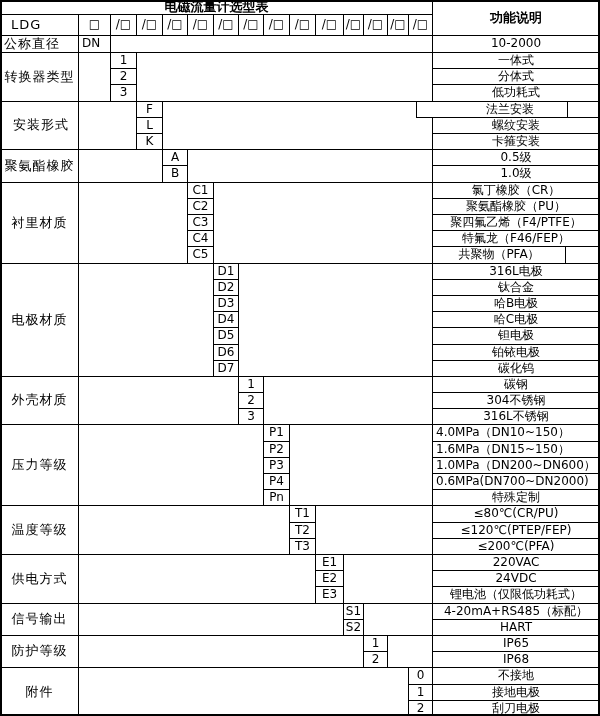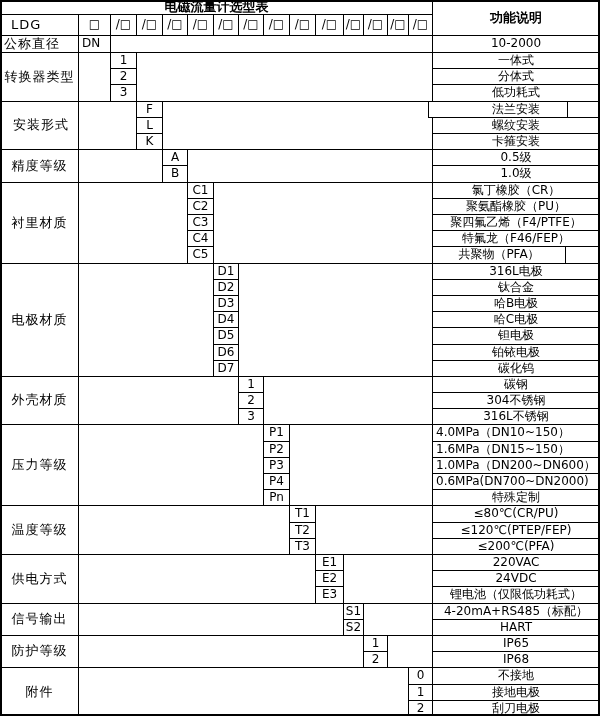--- a/index.html
+++ b/index.html
@@ -78,26 +78,26 @@
     <div class="cell" style="left: 110px; top: 52px; width: 27px; height: 17px;">1</div>
     <div class="cell" style="left: 432px; top: 52px; width: 168px; height: 17px;">一体式</div>
     <div class="cell" style="left: 110px; top: 68px; width: 27px; height: 17px;">2</div>
     <div class="cell" style="left: 432px; top: 68px; width: 168px; height: 17px;">分体式</div>
     <div class="cell" style="left: 110px; top: 84px; width: 27px; height: 18px;">3</div>
     <div class="cell" style="left: 432px; top: 84px; width: 168px; height: 18px;">低功耗式</div>
     <div class="cell lbl" style="left: 0px; top: 101px; width: 82px; height: 49px;">安装形式</div>
     <div class="cell" style="left: 78px; top: 101px; width: 59px; height: 49px;"></div>
     <div class="cell" style="left: 162px; top: 101px; width: 271px; height: 49px;"></div>
     <div class="cell" style="left: 136px; top: 101px; width: 27px; height: 17px;">F</div>
-    <div class="cell" style="left: 428px; top: 101px; width: 140px; height: 17px; padding-left: 36px;">法兰安装</div>
+    <div class="cell" style="left: 416px; top: 101px; width: 152px; height: 17px; padding-left: 36px;">法兰安装</div>
     <div class="cell" style="left: 136px; top: 117px; width: 27px; height: 17px;">L</div>
     <div class="cell" style="left: 432px; top: 117px; width: 168px; height: 17px;">螺纹安装</div>
     <div class="cell" style="left: 136px; top: 133px; width: 27px; height: 17px;">K</div>
     <div class="cell" style="left: 432px; top: 133px; width: 168px; height: 17px;">卡箍安装</div>
-    <div class="cell lbl" style="left: 0px; top: 149px; width: 79px; height: 34px;">精度等级</div>
+    <div class="cell lbl" style="left: 0px; top: 149px; width: 79px; height: 34px;">聚氨酯橡胶</div>
     <div class="cell" style="left: 78px; top: 149px; width: 85px; height: 34px;"></div>
     <div class="cell" style="left: 187px; top: 149px; width: 246px; height: 34px;"></div>
     <div class="cell" style="left: 162px; top: 149px; width: 26px; height: 17px;">A</div>
     <div class="cell" style="left: 432px; top: 149px; width: 168px; height: 17px;">0.5级</div>
     <div class="cell" style="left: 162px; top: 165px; width: 26px; height: 18px;">B</div>
     <div class="cell" style="left: 432px; top: 165px; width: 168px; height: 18px;">1.0级</div>
     <div class="cell lbl" style="left: 0px; top: 182px; width: 79px; height: 82px;">衬里材质</div>
     <div class="cell" style="left: 78px; top: 182px; width: 110px; height: 82px;"></div>
     <div class="cell" style="left: 213px; top: 182px; width: 220px; height: 82px;"></div>
     <div class="cell" style="left: 187px; top: 182px; width: 27px; height: 17px;">C1</div>

